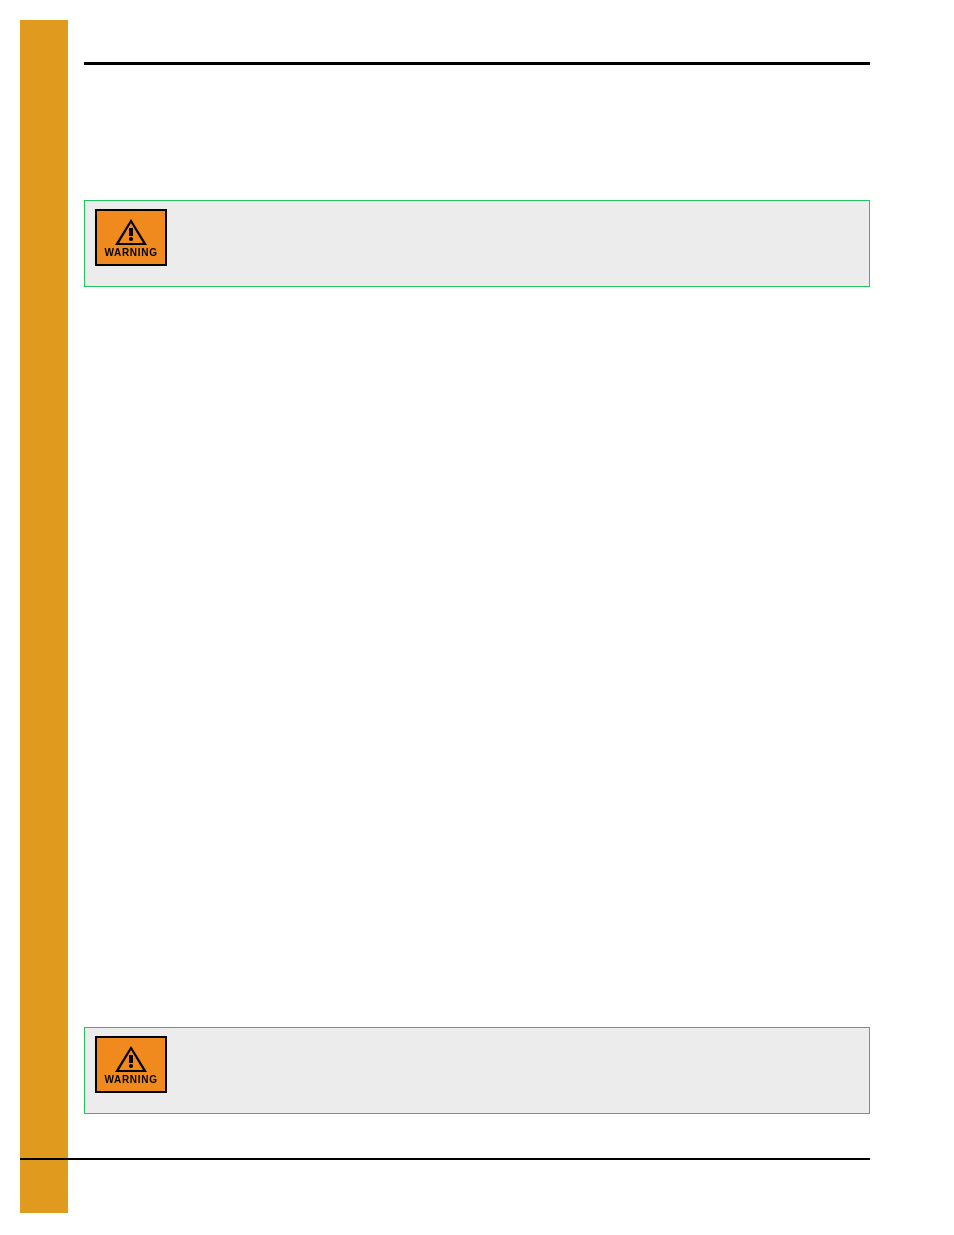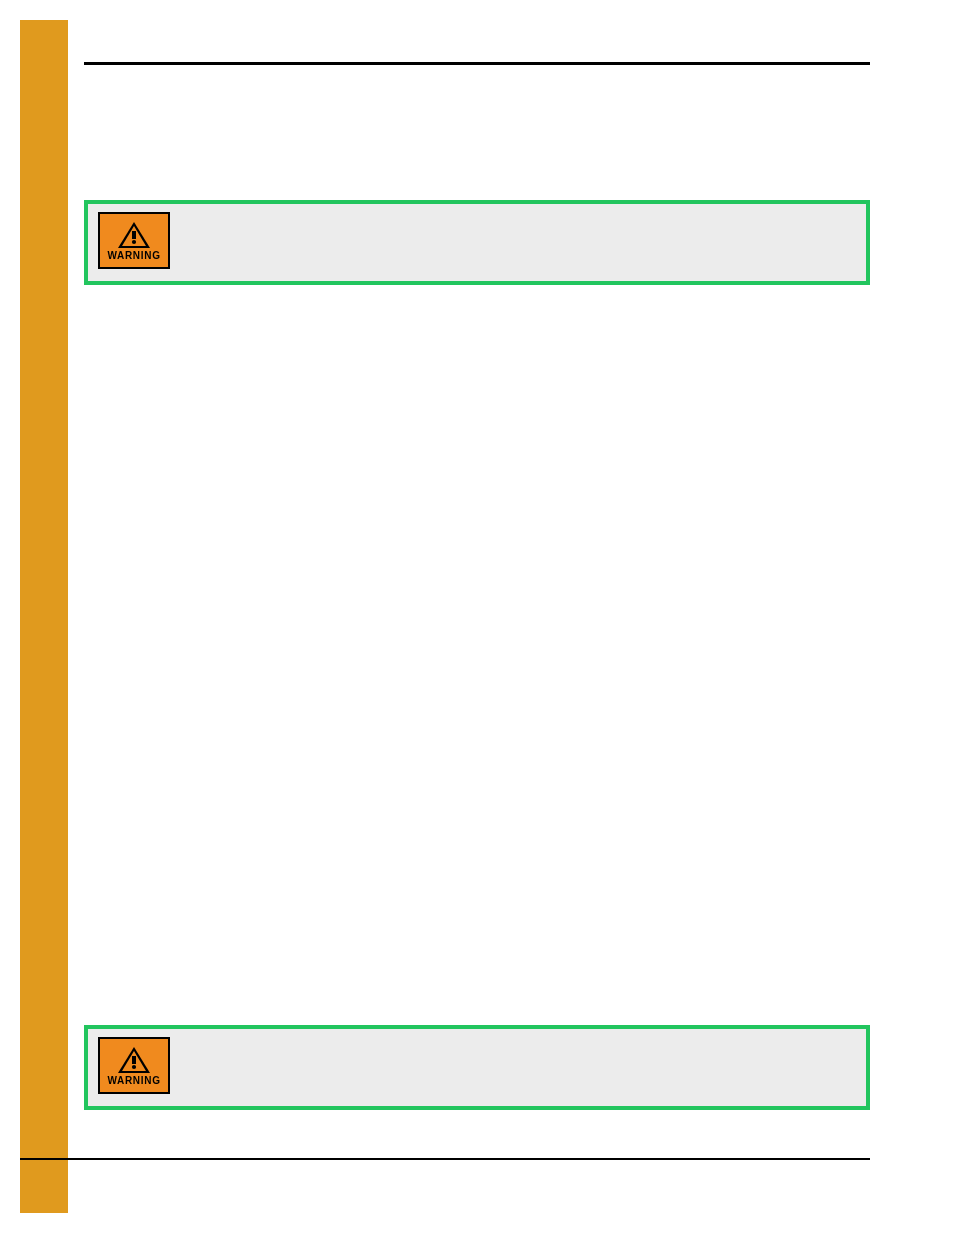--- a/index.html
+++ b/index.html
@@ -35,24 +35,24 @@
   .bottom-rule-wrap {
     position: absolute;
     left: 20px;
     right: 84px;
     bottom: 75px;
   }
   .bottom-rule {
     border-top: 2px solid #000;
   }
   .warn-box {
-    border: 4px solid #22c55e;
+    border: 1px solid #22c55e;
     background: #ececec;
     margin: 0 0 0 16px;
-    padding: 8px 10px 12px 10px;
+    padding: 8px 10px 20px 10px;
     display: flex;
     align-items: center;
     min-height: 66px;
   }
   .warn-box.first { margin-top: 135px; }
   .warn-box.second { margin-top: 740px; }
   .warn-icon {
     width: 72px;
     height: 57px;
     border: 2px solid #000;

